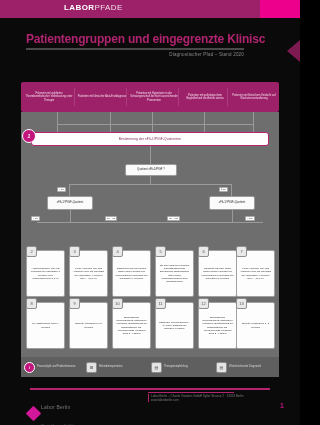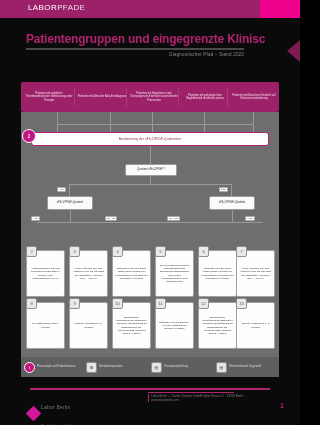--- a/index.html
+++ b/index.html
@@ -23,21 +23,21 @@
   }
   .header-accent{
     position:absolute;right:0;top:0;width:40px;height:18px;
     background:#ec008c;
   }
   .brand{
     position:absolute;left:28px;top:3px;
     font-size:8px;letter-spacing:.4px;color:#ffffff;
     white-space:nowrap;
   }
-  .brand b{font-weight:normal;}
+  .brand b{font-weight:bold;margin-left:36px;}
   .brand span.light{font-weight:normal;opacity:.85;}
 
   
   .title-wrap{
     position:absolute;left:26px;top:33px;width:240px;
   }
   .title{
     font-size:12px;font-weight:bold;color:#b0246f;
     letter-spacing:-.2px;line-height:13px;
     filter:blur(.5px);

